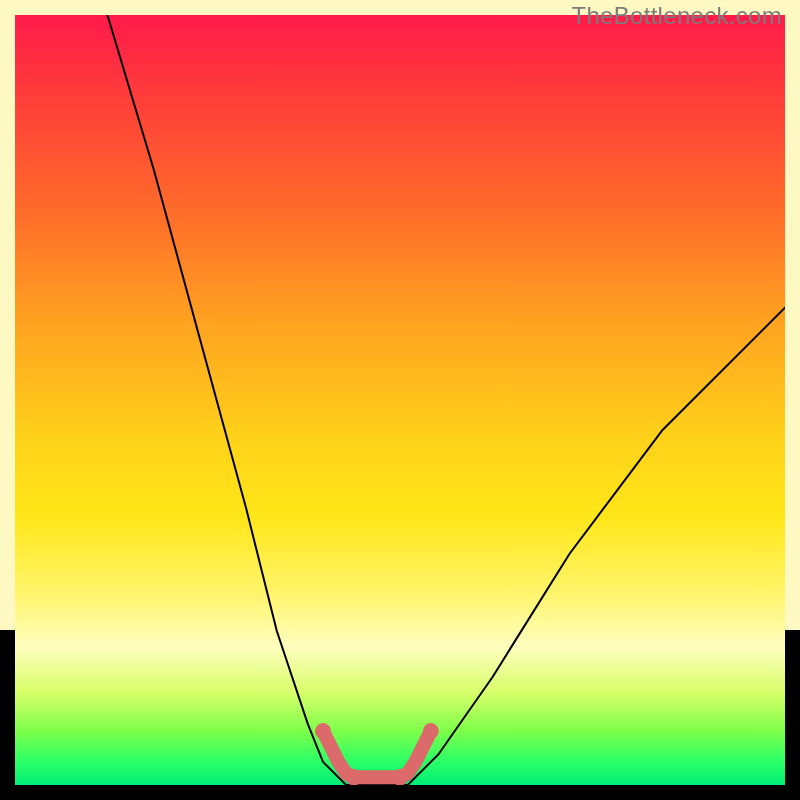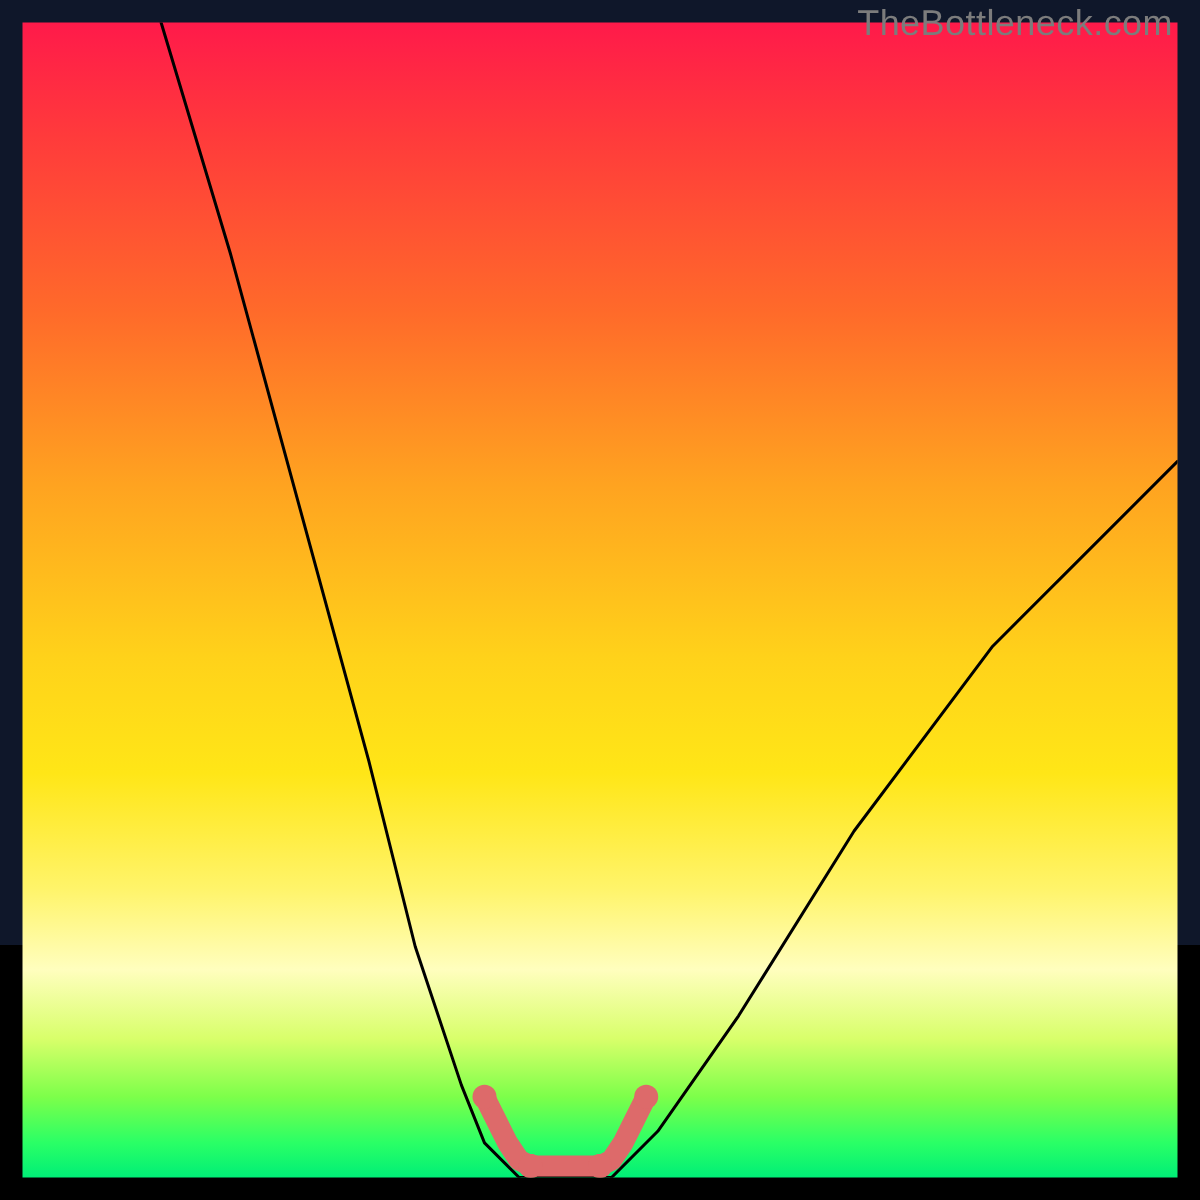--- a/index.html
+++ b/index.html
@@ -7,21 +7,21 @@
     padding: 0;
     width: 800px;
     height: 800px;
     background: #000;
     overflow: hidden;
   }
   .frame {
     position: relative;
     width: 800px;
     height: 630px;
-    background: #0f172a;
+    background: #fef9c3;
   }
   .plot {
     position: absolute;
     left: 15px;
     top: 15px;
     width: 770px;
     height: 770px;
     background: linear-gradient(to bottom,
       #ff1a4a 0%,
       #ff3b3b 10%,

